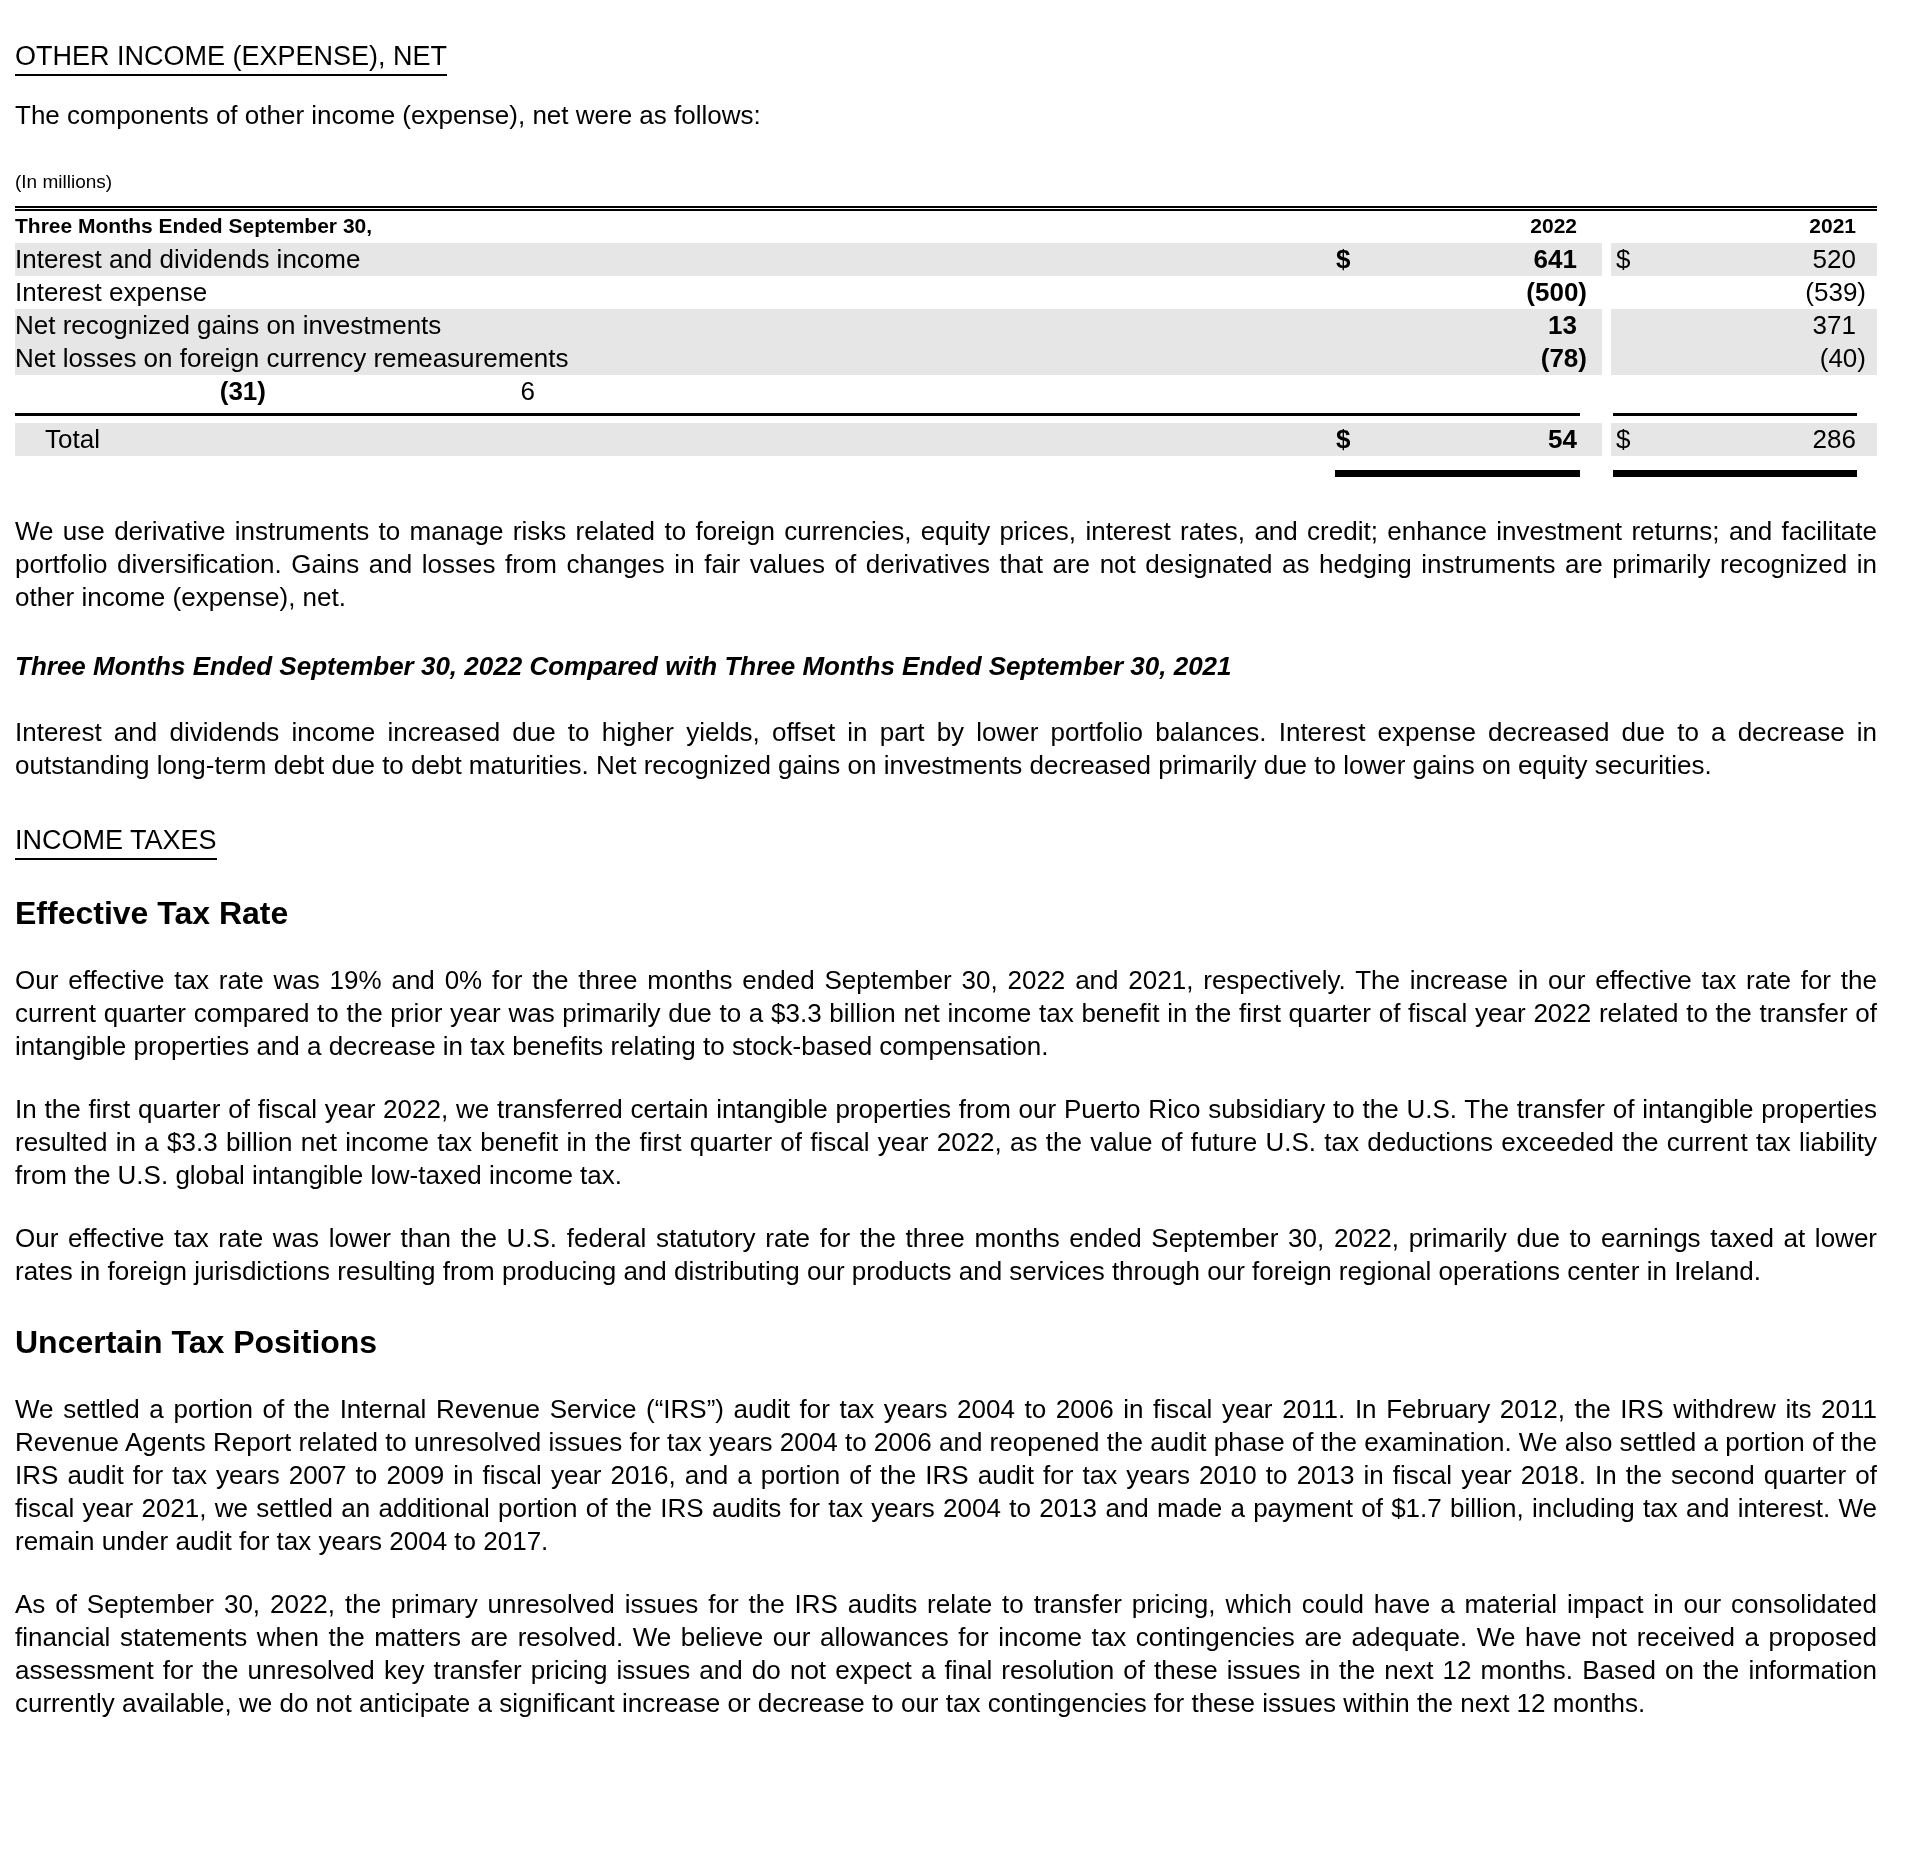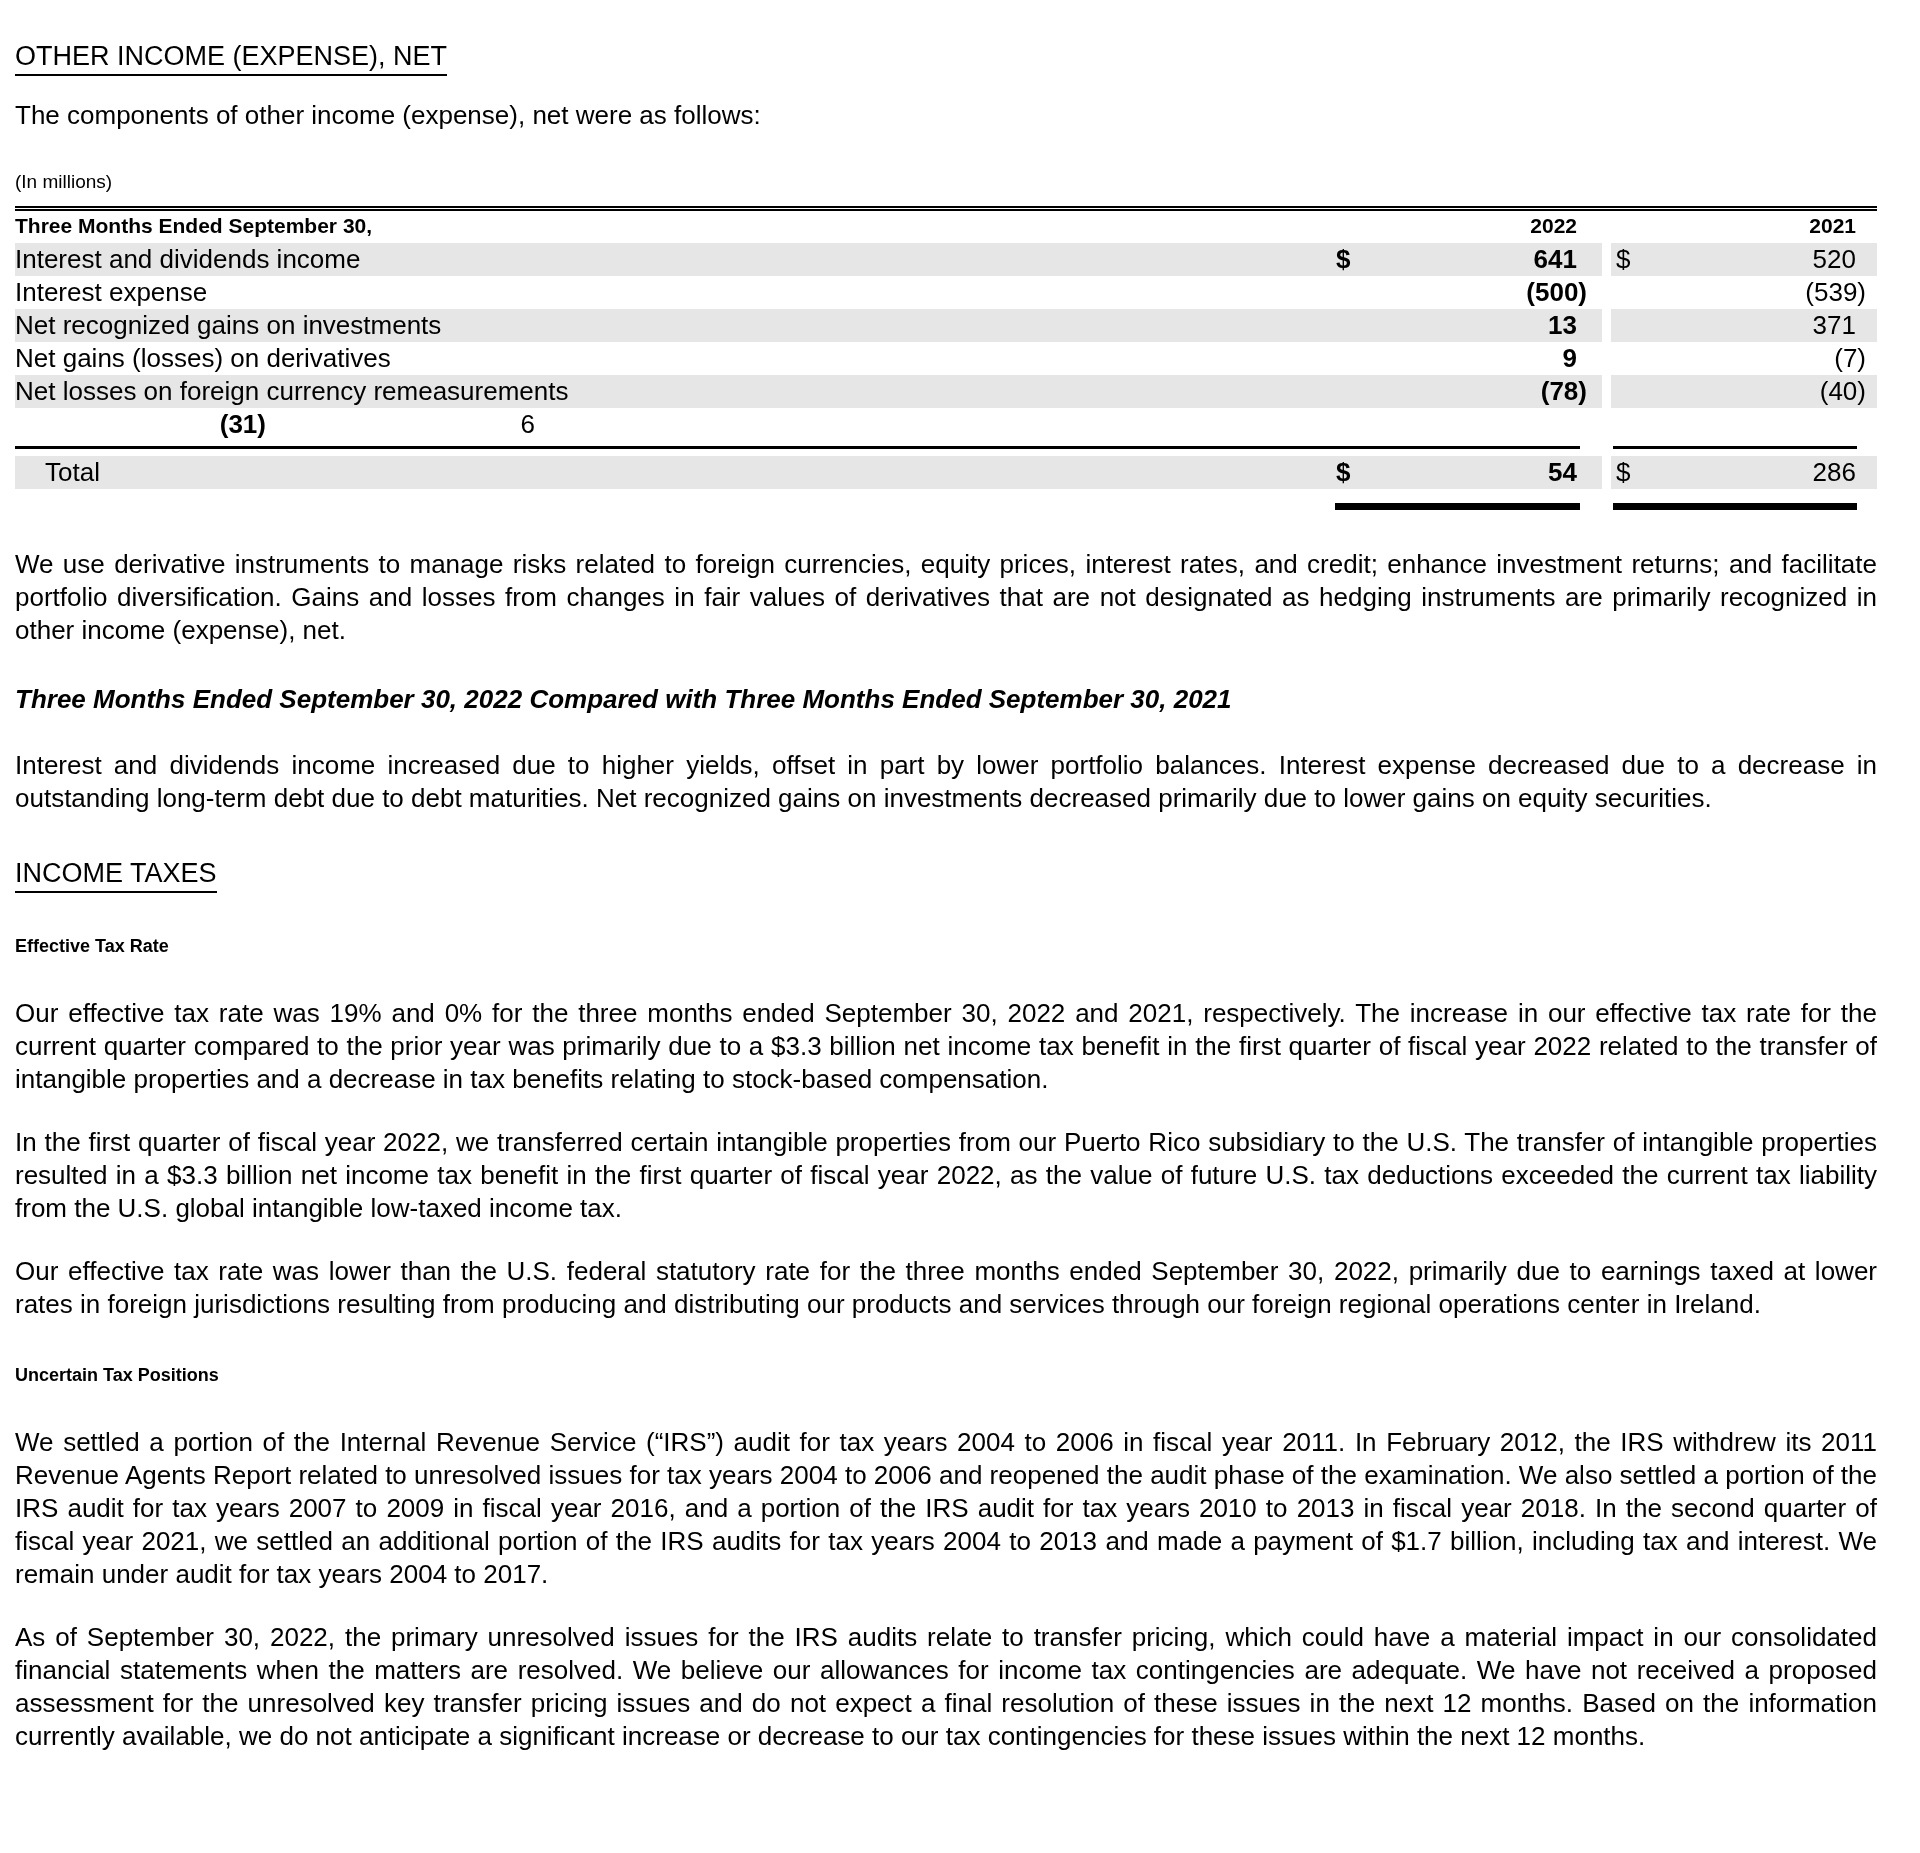--- a/index.html
+++ b/index.html
@@ -25,21 +25,21 @@
 
   .para {
     font-size: 26px;
     line-height: 33px;
     text-align: justify;
     margin: 0 0 30px 0;
   }
   .para.no-just { text-align: left; }
 
   .bold-head {
-    font-size: 18px;
+    font-size: 32px;
     line-height: 33px;
     font-weight: bold;
     margin: 38px 0 34px 0;
     text-align: left;
   }
   .bold-italic-head {
     font-size: 26px;
     line-height: 33px;
     font-weight: bold;
     font-style: italic;
@@ -160,28 +160,20 @@
         <div class="c-v1 sh">
           <span>13</span>
         </div>
         <div class="c-gap"></div>
         <div class="c-d2 sh"></div>
         <div class="c-v2 sh">
           <span>371</span>
         </div>
       </div>
 
-      <div class="trow">
-        <div class="c-label">Net gains (losses) on derivatives</div>
-        <div class="c-d1"></div>
-        <div class="c-v1"><span>9</span></div>
-        <div class="c-gap"></div>
-        <div class="c-d2"></div>
-        <div class="c-v2"><span class="paren">(7)</span></div>
-      </div>
 
       <div class="trow">
         <div class="c-label sh">Net losses on foreign currency remeasurements</div>
         <div class="c-d1 sh"></div>
         <div class="c-v1 sh">
           <span class="paren">(78)</span>
         </div>
         <div class="c-gap"></div>
         <div class="c-d2 sh"></div>
         <div class="c-v2 sh">

